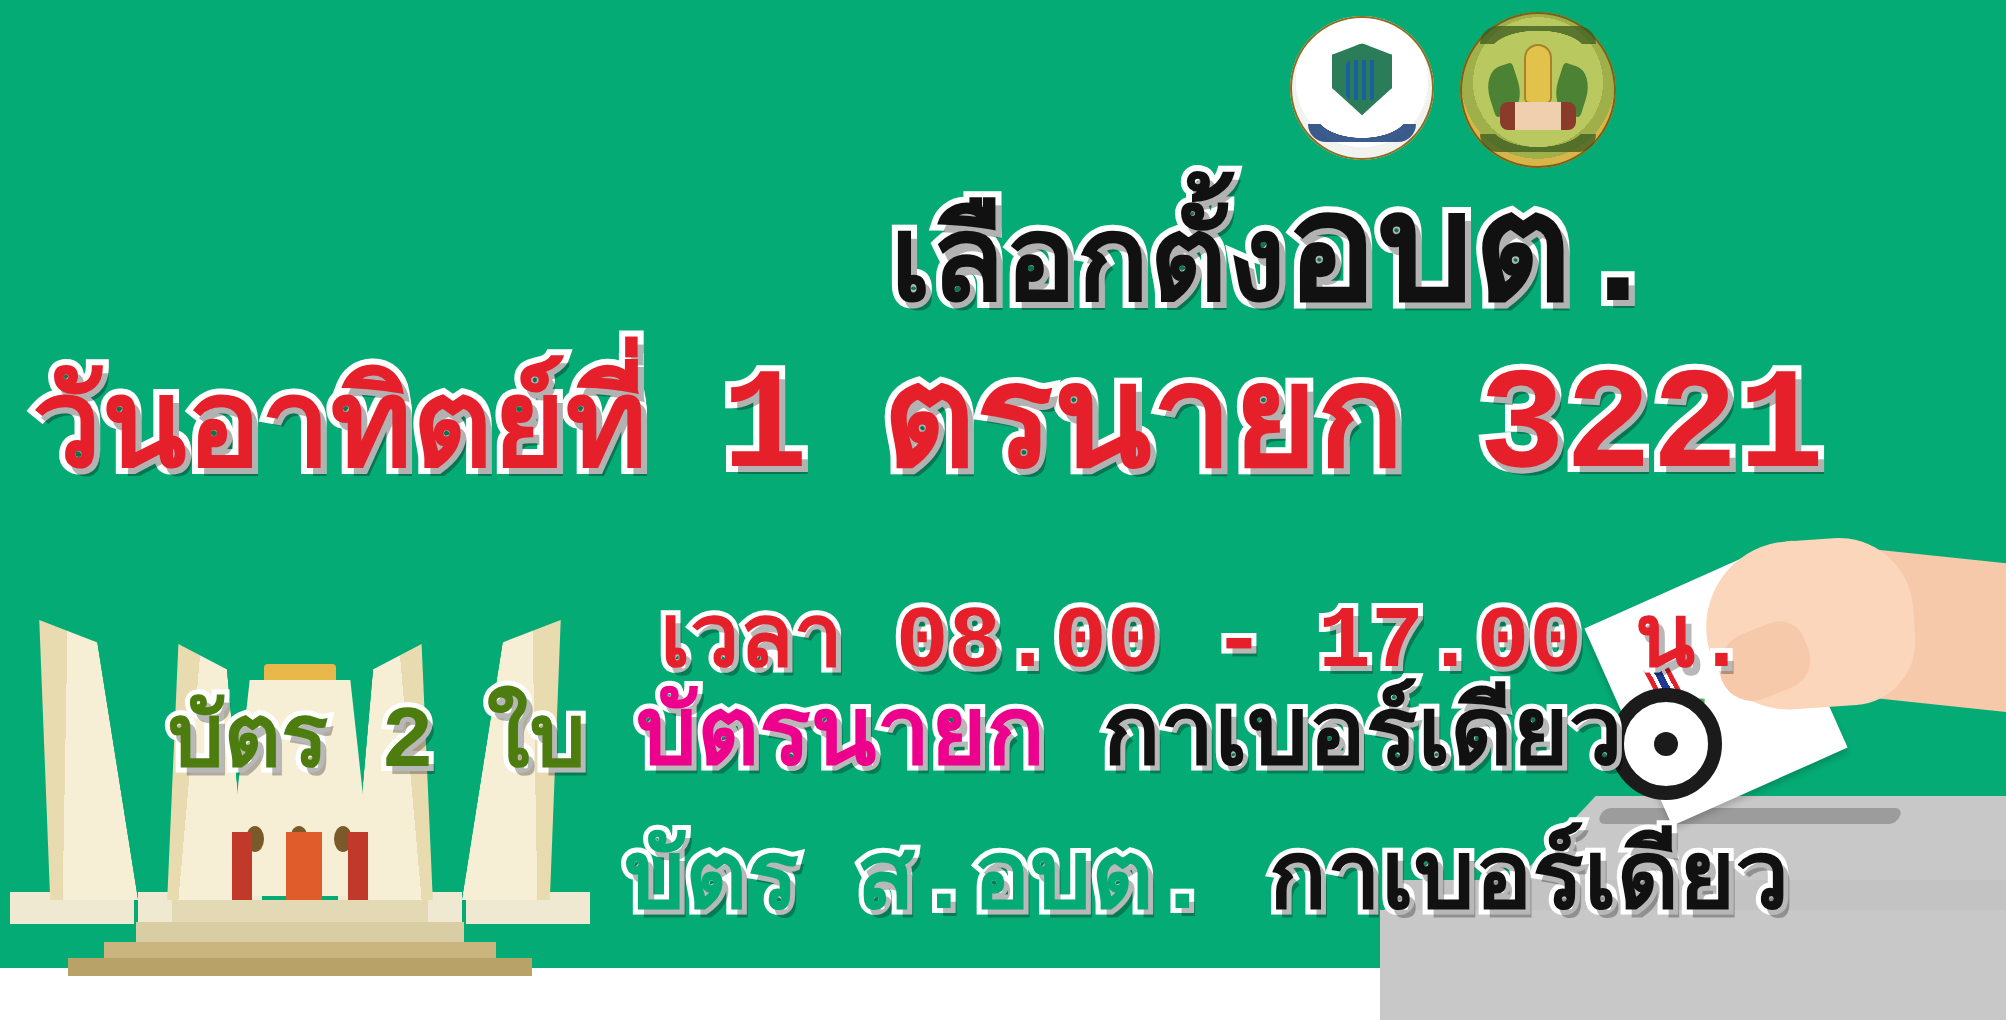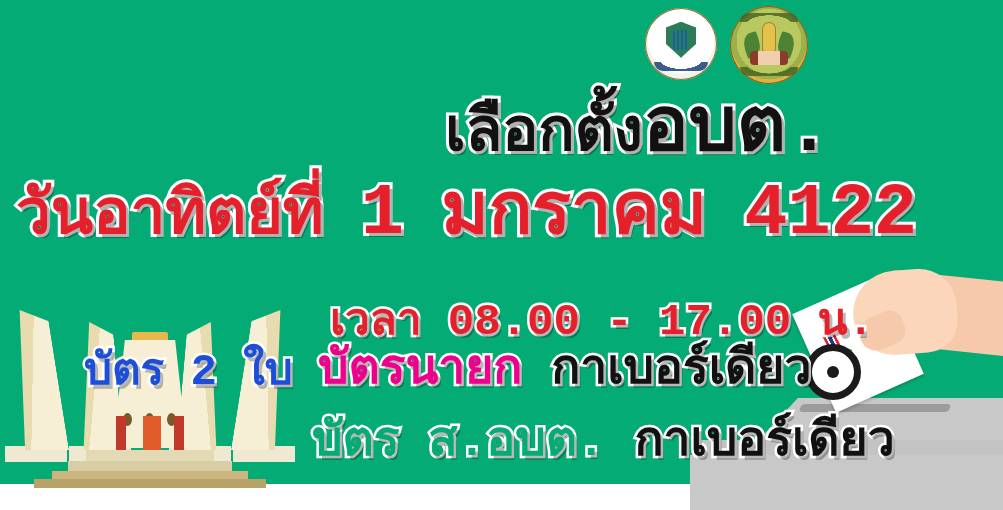--- a/index.html
+++ b/index.html
@@ -203,21 +203,21 @@
   }
 
   #headline{left:445px;top:92px;font-size:60px;color:#111111;}
   #headline .big{font-size:76px;}
 
   #dateline{left:16px;top:178px;font-size:62px;color:#e5202a;}
   #dateline .num{font-size:72px;}
 
   #timeline{left:330px;top:272px;font-size:44px;color:#e5202a;margin-top:28px;}
 
-  #cards-count{left:84px;top:350px;font-size:44px;color:#1d4ed8;}
+  #cards-count{left:84px;top:350px;font-size:44px;color:#4d7c0f;}
 
   #line-mayor{left:318px;top:346px;font-size:48px;}
   #line-mayor .pink{color:#ec008c;}
   #line-mayor .dark{color:#111111;}
 
   #line-council{left:312px;top:418px;font-size:48px;}
   #line-council .green{color:#05ab74;}
   #line-council .dark{color:#111111;}
 </style>
 </head>
@@ -276,21 +276,21 @@
       <div class="flag"></div>
       <div class="mark">กาก</div>
     </div>
     <div class="palm"></div>
     <div class="thumb"></div>
   </div>
   <div class="ballot-circle" style="left:805px;top:344px;"></div>
 
   <div class="txt ol-white" id="headline"><span>เลือกตั้ง</span><span class="big">อบต.</span></div>
 
-  <div class="txt ol-white" id="dateline"><span>วันอาทิตย์ที่</span> <span class="num">1</span> <span class="num">มกราคม</span> <span class="num">4122</span></div>
+  <div class="txt ol-white" id="dateline"><span>วันอาทิตย์ที่</span> <span class="num">1</span> <span class="num">ตรนายก</span> <span class="num">3221</span></div>
 
   <div class="txt ol-white-thin" id="timeline">เวลา 08.00 - 17.00 น.</div>
 
   <div class="txt ol-white-thin" id="cards-count">บัตร 2 ใบ</div>
 
   <div class="txt ol-white-thin" id="line-council"><span class="green">บัตร ส.อบต.</span> <span class="dark">กาเบอร์เดียว</span></div>
 
   <div class="txt ol-white-thin" id="line-mayor"><span class="pink">บัตรนายก</span> <span class="dark">กาเบอร์เดียว</span></div>
 
 </div>

